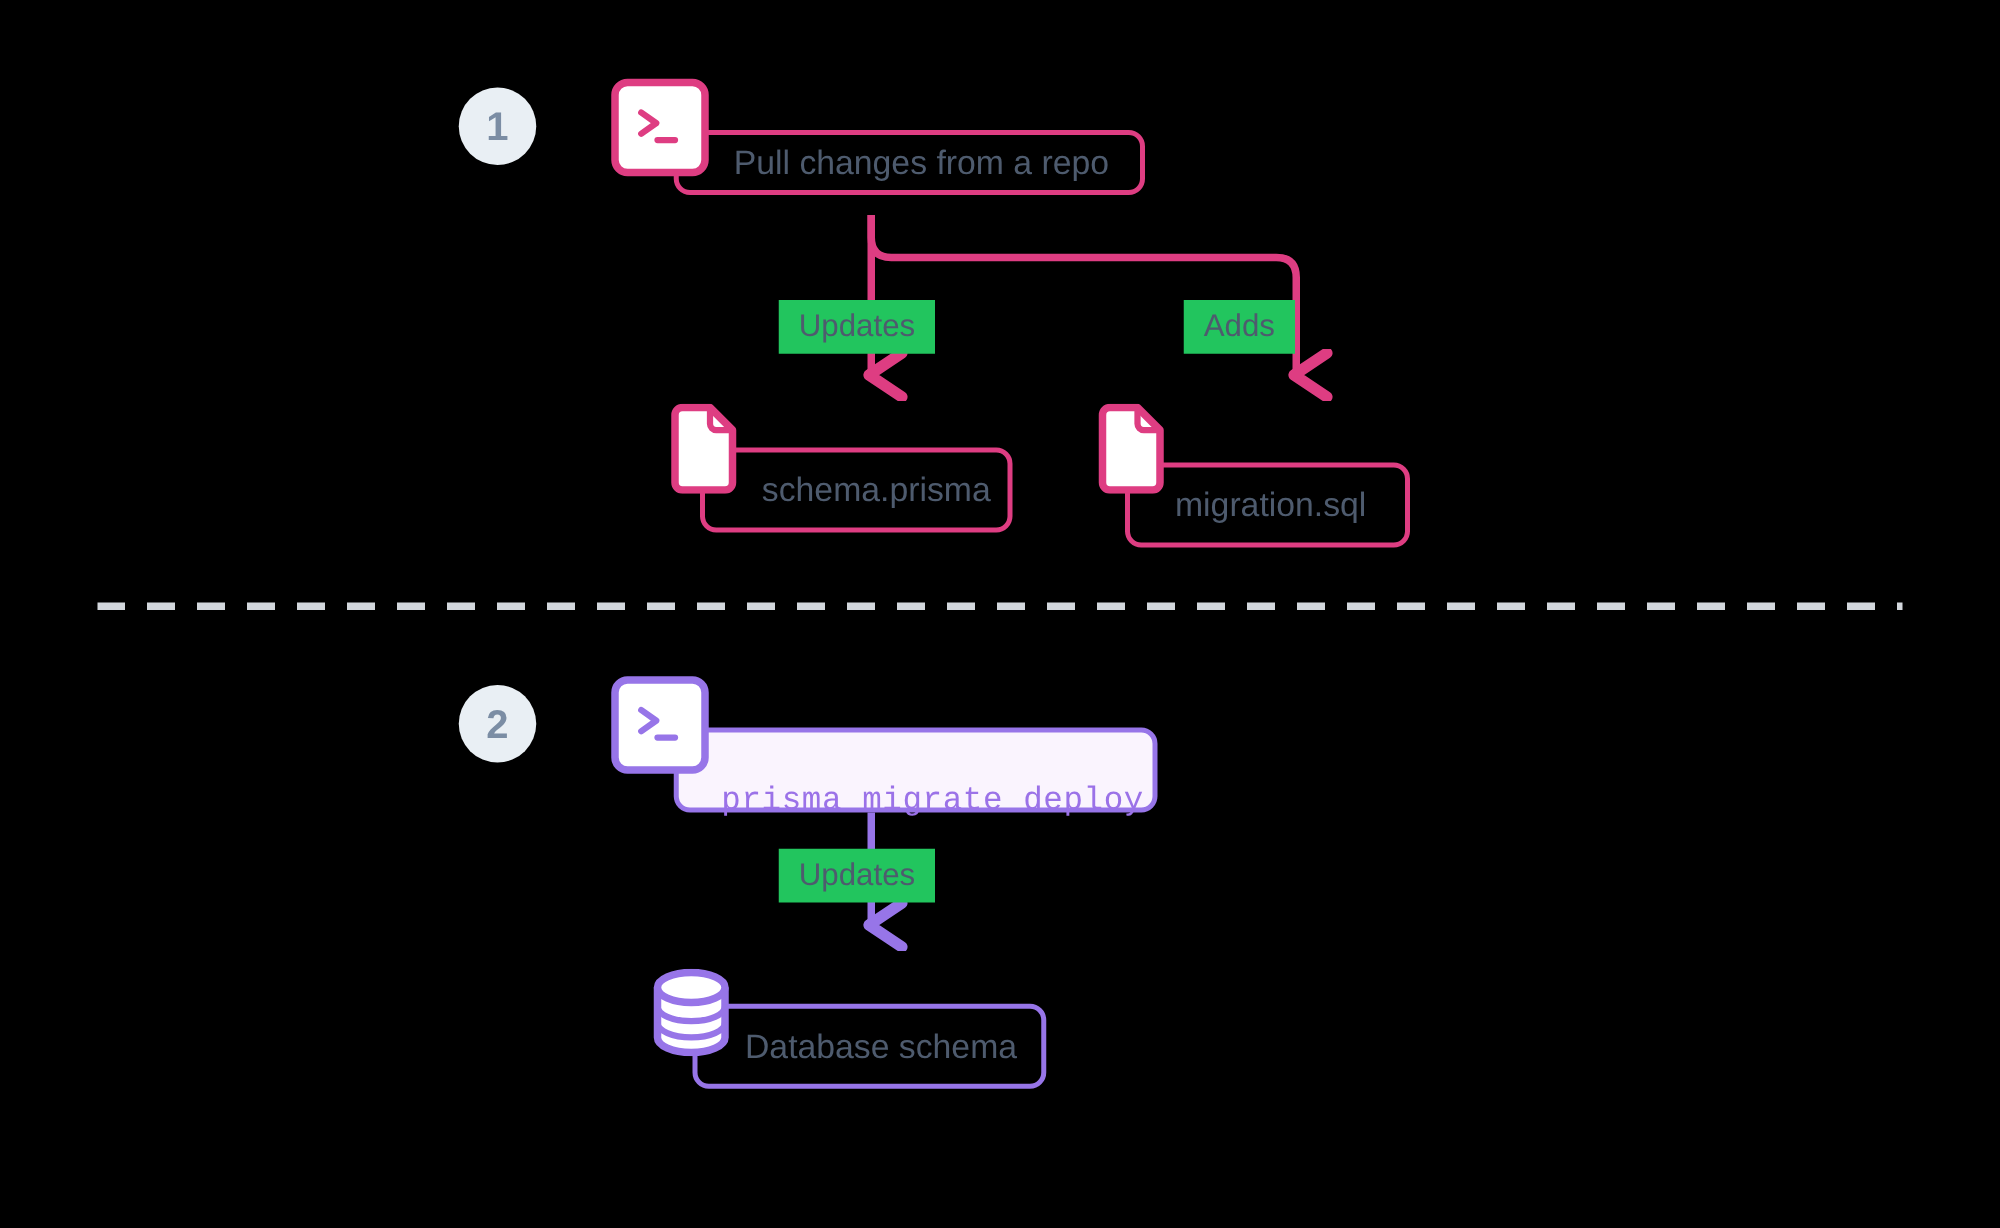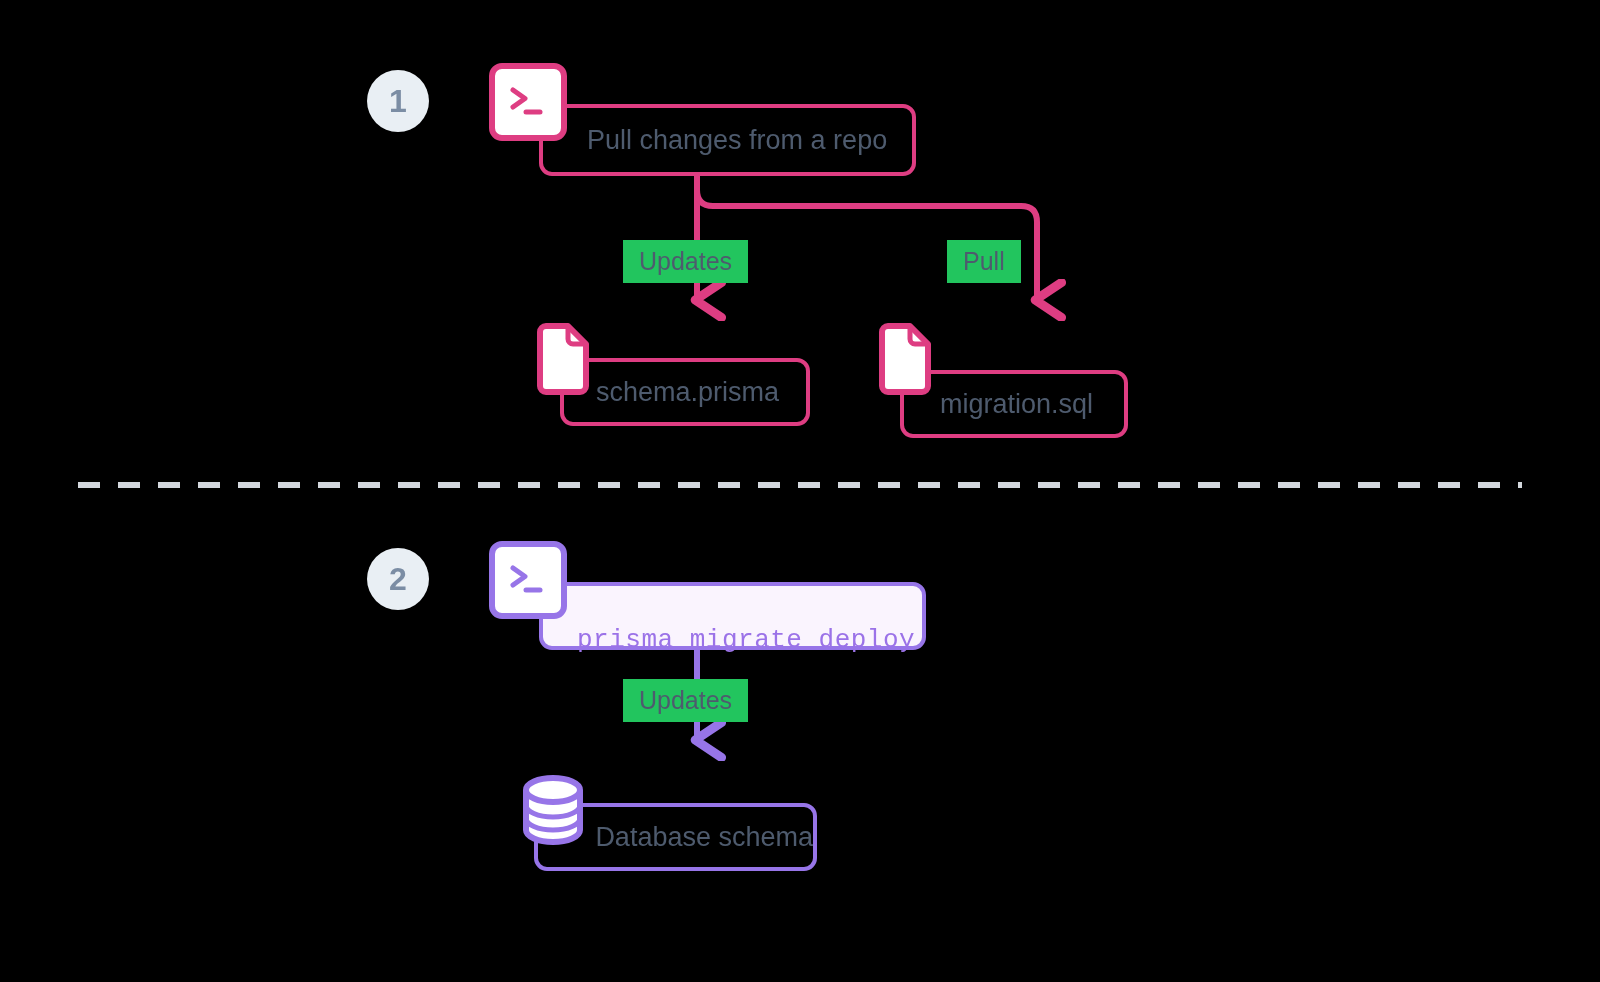--- a/index.html
+++ b/index.html
@@ -87,53 +87,53 @@
   .node-box .node-label.mono {
     font-family: "Liberation Mono", monospace;
     font-size: 26px;
     color: #9b72e8;
     letter-spacing: 0.5px;
     margin-top: 48px;
   }
 
   #box-pull {
     left: 539px; top: 104px;
-    width: 377px; height: 72px;
+    width: 377px; height: 52px;
     border: 4px solid #de3d82;
     background: transparent;
     padding-left: 44px;
   }
   #box-cmd {
     left: 539px; top: 582px;
     width: 387px; height: 68px;
     border: 4px solid #9775e8;
     background: #faf4fe;
     padding-left: 34px;
   }
   #box-schema {
     left: 560px; top: 358px;
     width: 250px; height: 68px;
     border: 4px solid #de3d82;
     background: transparent;
     padding-left: 32px;
+    justify-content: center;
   }
   #box-migration {
     left: 900px; top: 370px;
     width: 228px; height: 68px;
     border: 4px solid #de3d82;
     background: transparent;
     padding-left: 36px;
   }
   #box-db {
-    left: 534px; top: 803px;
+    left: 554px; top: 803px;
     width: 283px; height: 68px;
     border: 4px solid #9775e8;
     background: transparent;
     padding-left: 38px;
-    justify-content: flex-end;
   }
 
   
   .glyph-icon {
     position: absolute;
     z-index: 4;
   }
   #icon-schema { left: 535px; top: 323px; width: 56px; height: 72px; }
   #icon-migration { left: 877px; top: 323px; width: 56px; height: 72px; }
   #icon-db { left: 522px; top: 775px; width: 62px; height: 70px; }
@@ -210,21 +210,21 @@
       <path d="M19 27 L33 27" fill="none" stroke="#de3d82" stroke-width="5" stroke-linecap="round"></path>
     </svg>
   </div>
 
   <div class="node-box" id="box-pull">
     <span class="node-label">Pull changes from a repo</span>
   </div>
 
   <div class="edge-label" id="lbl-updates-1">Updates</div>
 
-  <div class="edge-label" id="lbl-adds">Pull</div>
+  <div class="edge-label" id="lbl-adds">Adds</div>
 
   <svg class="glyph-icon" id="icon-schema" viewBox="0 0 56 72">
     <path d="M5 9 a6 6 0 0 1 6 -6 L33 3 L51 21 L51 63 a6 6 0 0 1 -6 6 L11 69 a6 6 0 0 1 -6 -6 Z" fill="#ffffff" stroke="#de3d82" stroke-width="6" stroke-linejoin="round"></path>
     <path d="M33 3 L33 16 a5 5 0 0 0 5 5 L51 21" fill="none" stroke="#de3d82" stroke-width="5" stroke-linejoin="round"></path>
   </svg>
 
   <div class="node-box" id="box-schema">
     <span class="node-label">schema.prisma</span>
   </div>
 

